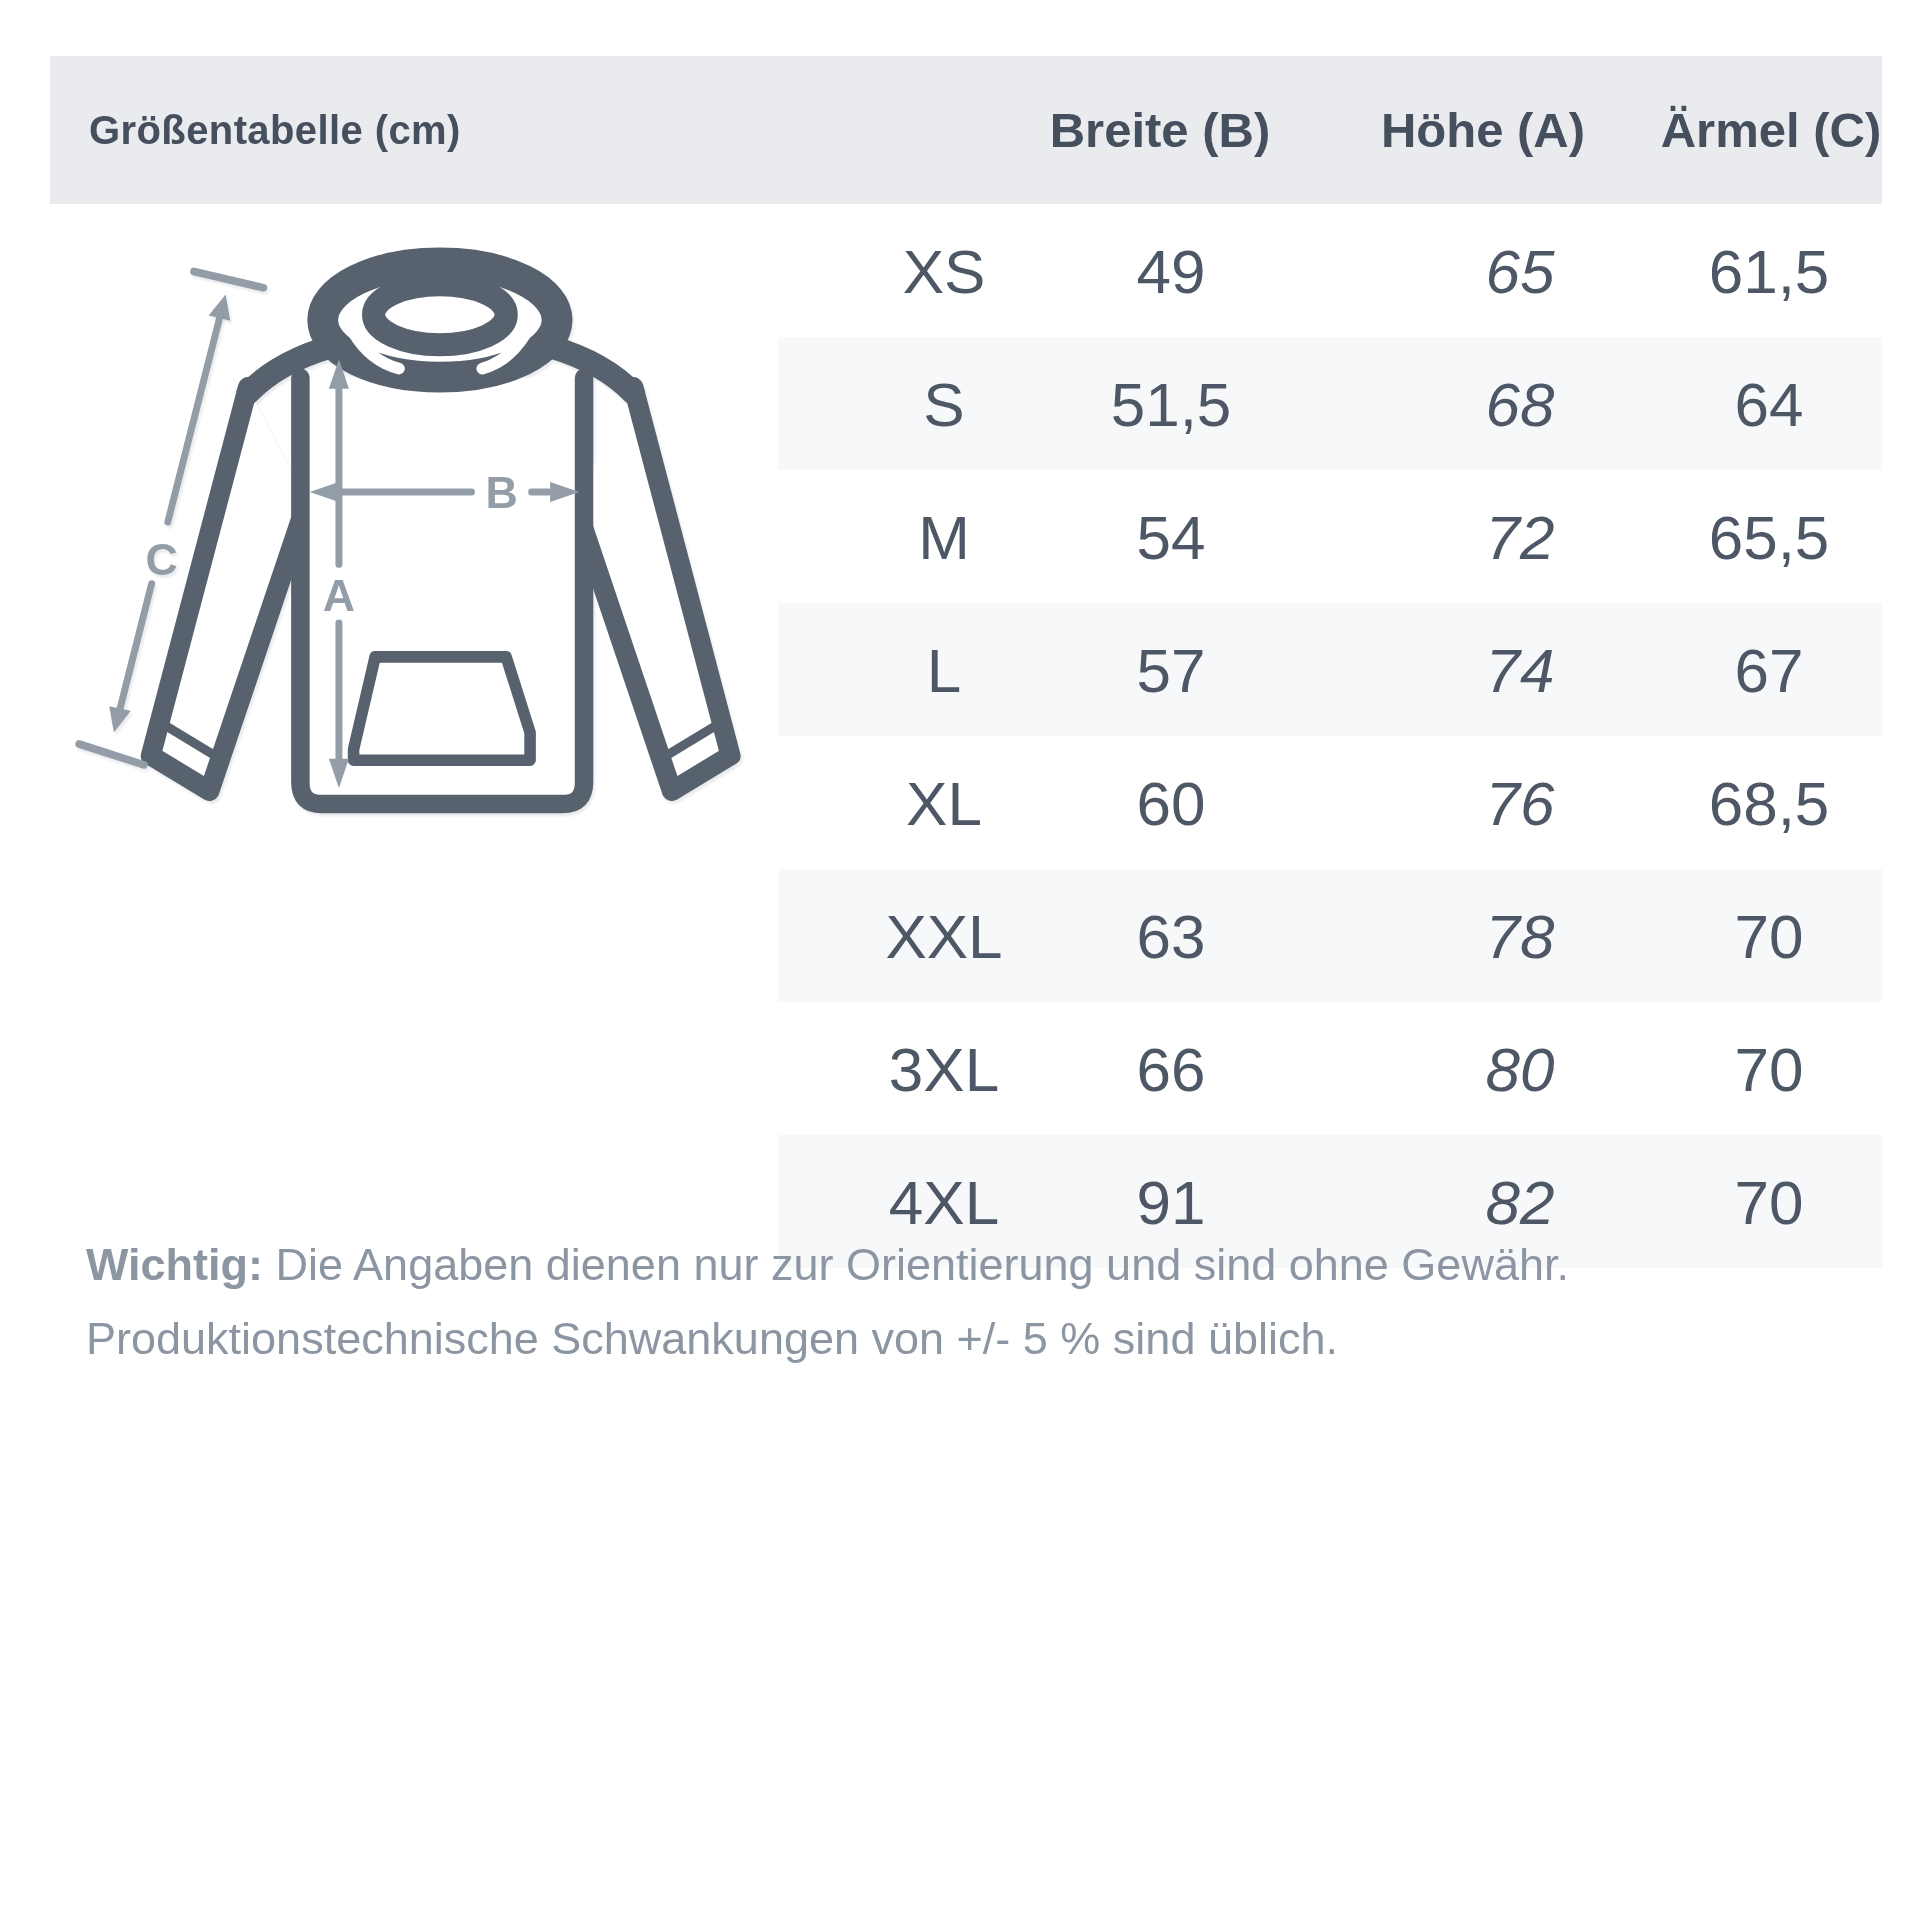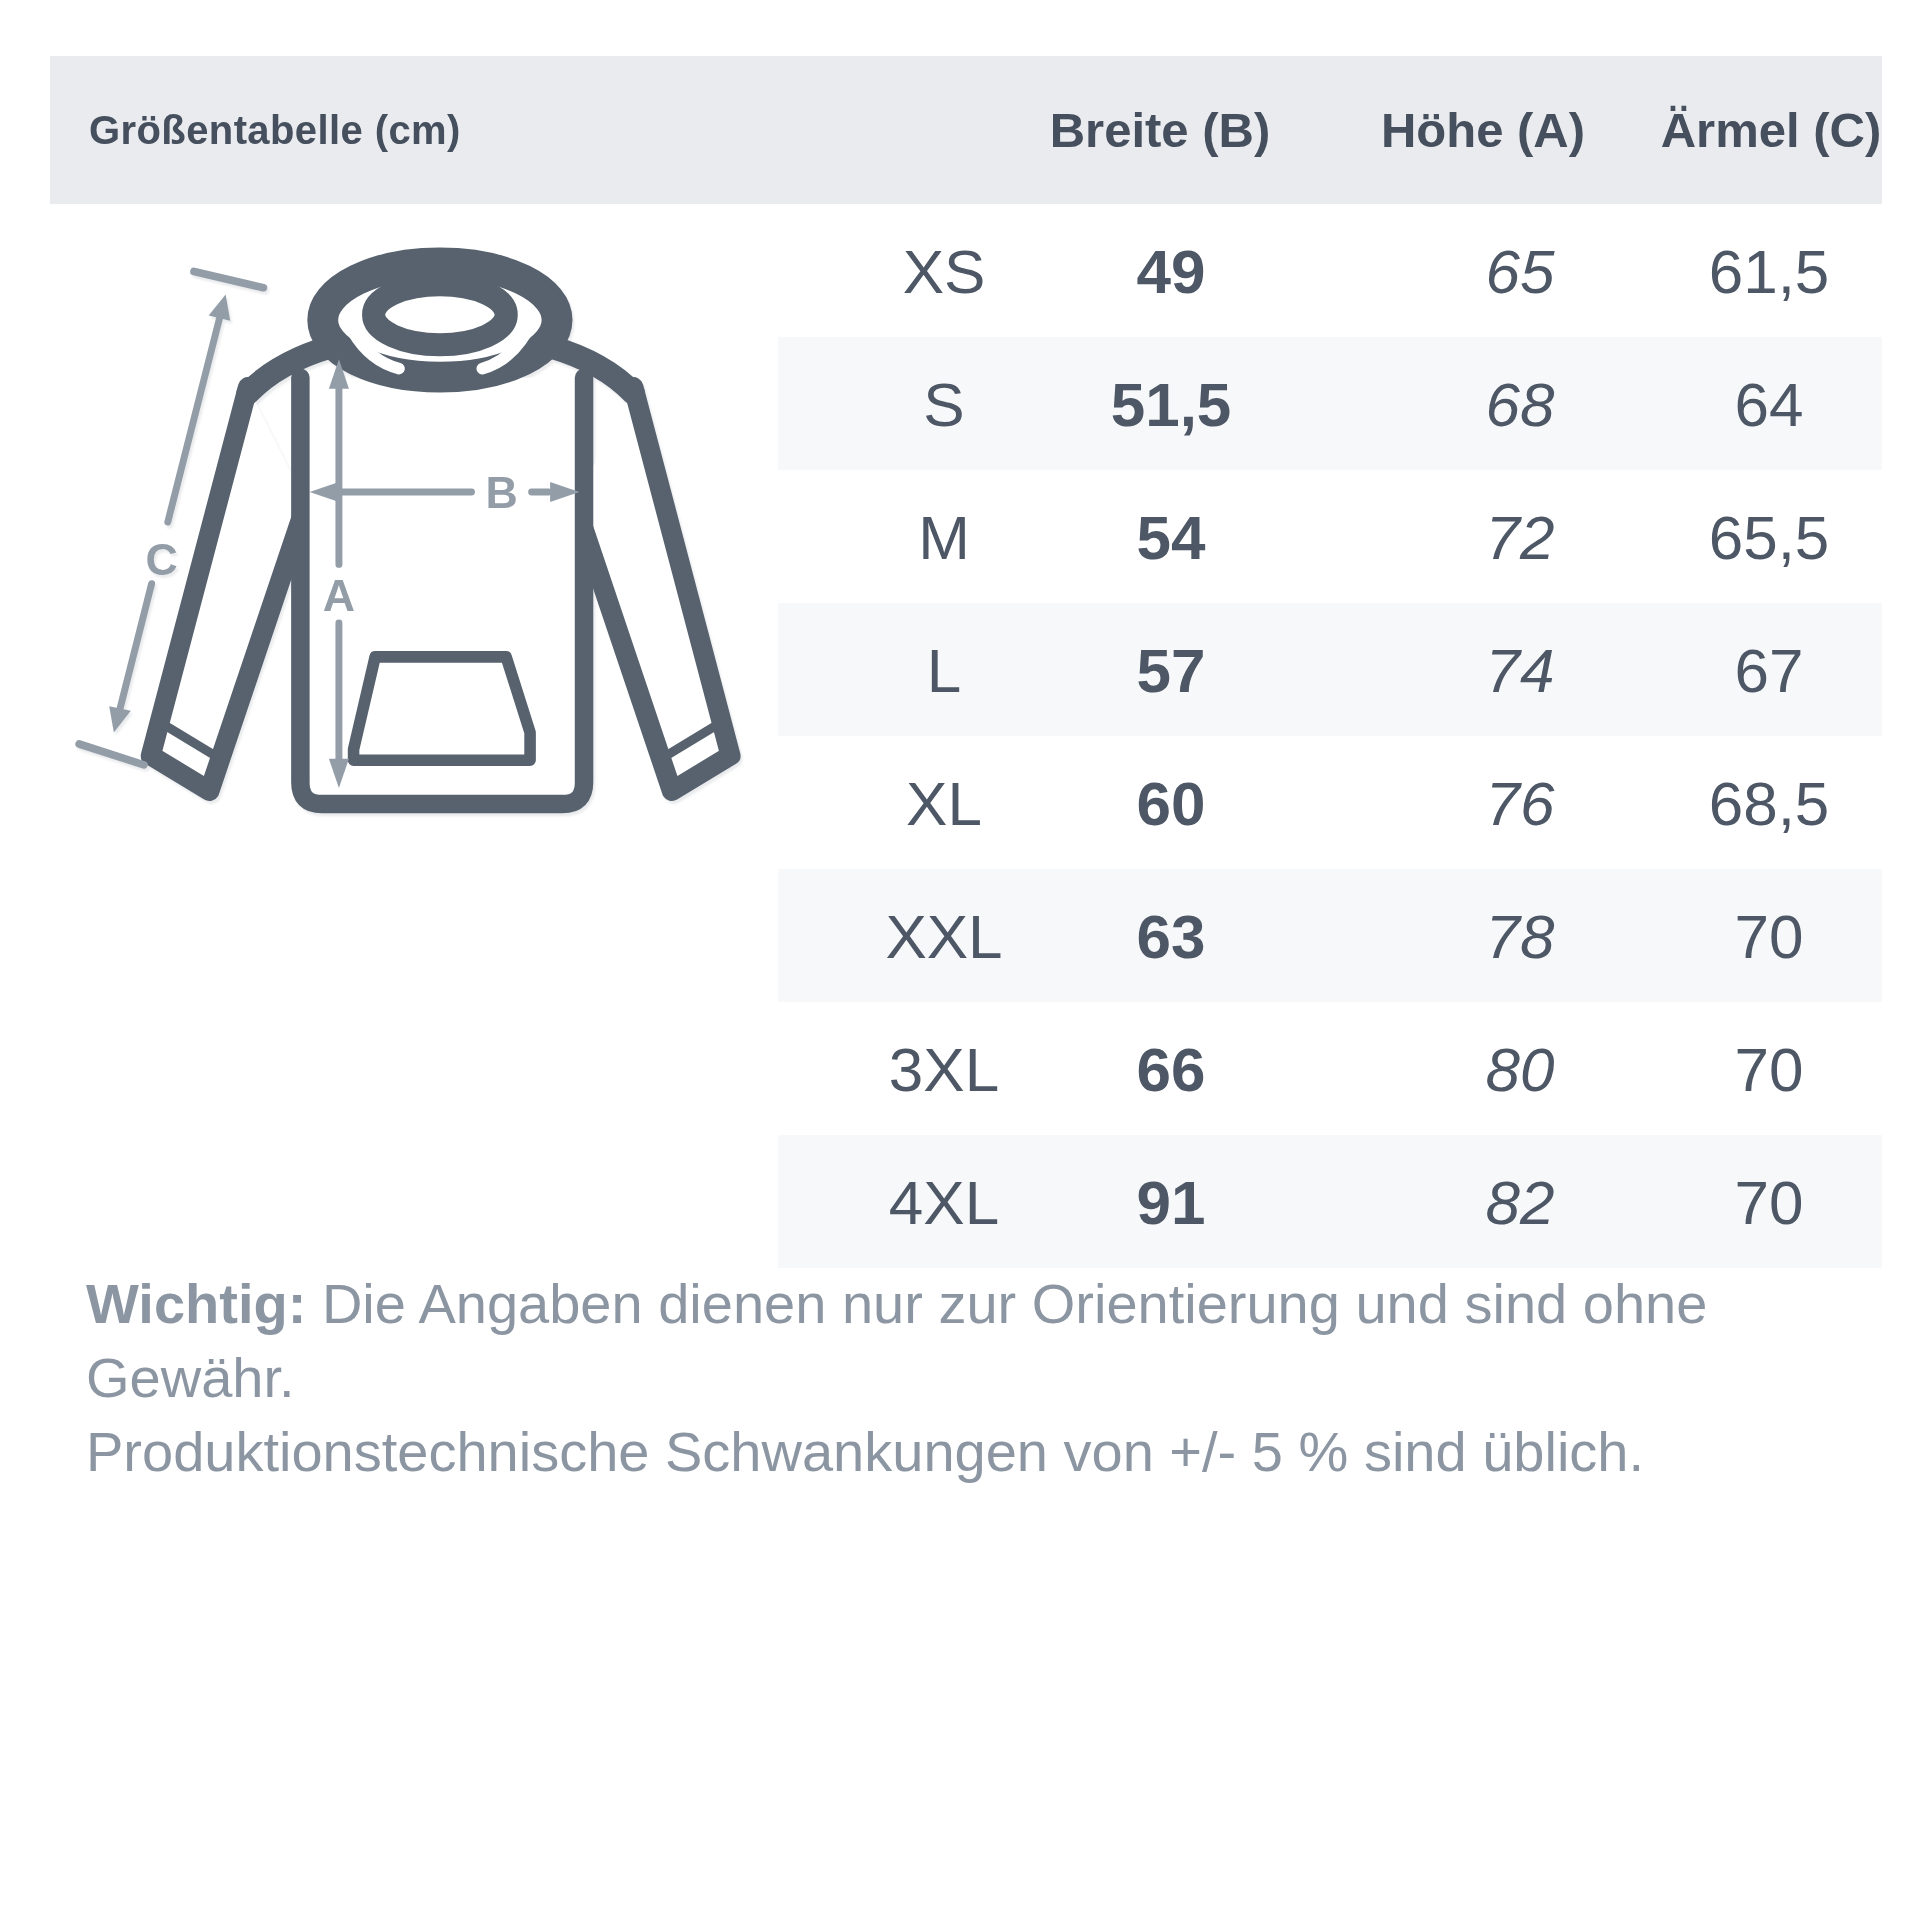--- a/index.html
+++ b/index.html
@@ -51,40 +51,40 @@
     background:#ffffff;
   }
   .t-row.striped{background:#f7f8fa;}
   .t-cell{
     position:absolute;top:50%;
     transform:translate(-50%,-50%);
     font-size:62px;color:#4d5765;
     white-space:nowrap;
   }
   .c-size{left:166px;}
-  .c-b{left:393px;font-weight:bold;}
+  .c-b{left:393px;}
   .c-a{left:742px;font-style:italic;}
   .c-c{left:991px;}
 
   
   .hoodie-wrap{
     position:absolute;
     left:46px;top:216px;
     width:740px;height:686px;
   }
   .hoodie-wrap svg{
     filter:drop-shadow(2.3px 3.1px 0.8px rgba(80,90,105,0.12));
   }
 
   
   .note{
     position:absolute;
-    left:86px;top:1267px;
+    left:86px;top:1228px;
     width:1772px;
-    font-size:56px;
+    font-size:45px;
     line-height:74px;
     color:#8c96a3;
   }
   .note b{font-weight:bold;color:#8c96a3;}
 </style>
 </head>
 <body>
 
 <div class="page">
 

